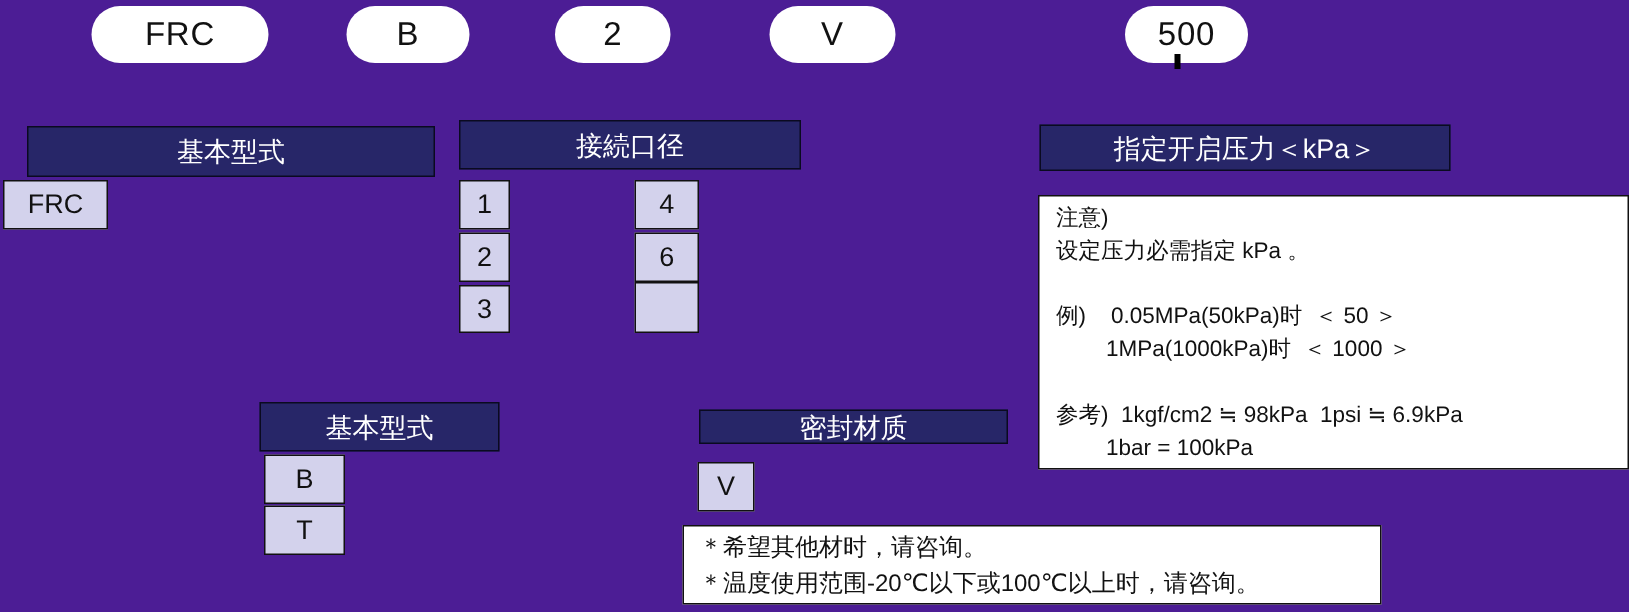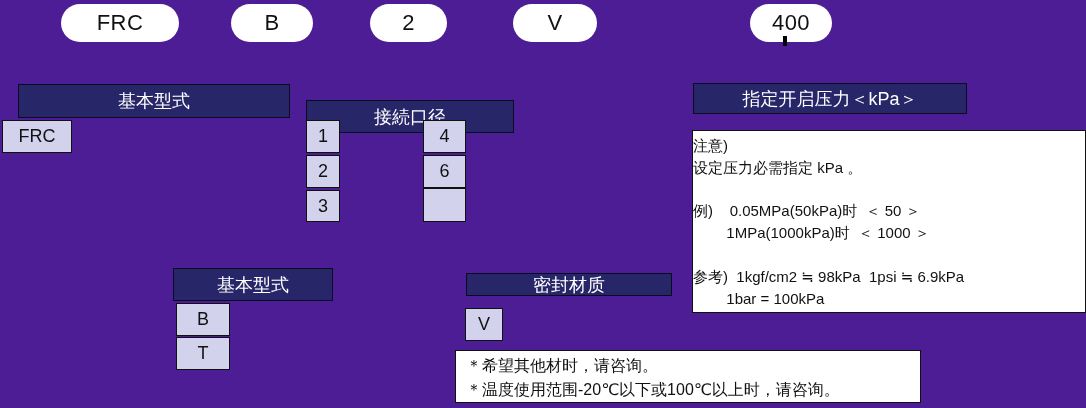--- a/index.html
+++ b/index.html
@@ -20,37 +20,37 @@
   }
   .opt{
     position:absolute;background:#d3d2ec;border:1.5px solid #111;box-sizing:border-box;
     display:flex;align-items:center;justify-content:center;
     color:#111;font-size:18px;
   }
   .notebox{
     position:absolute;background:#ffffff;border:1px solid #111;box-sizing:border-box;
     color:#111;white-space:pre-wrap;
   }
-  .notebox.pressure{font-size:15px;line-height:21.8px;padding:4px 0;}
+  .notebox.pressure{font-size:15px;line-height:21.8px;padding:4px 11px;}
   .notebox.footer{font-size:16px;line-height:24px;padding:3px 10px;}
 </style>
 </head>
 <body>
 
 <div id="canvas">
 
   <div class="pill" style="left:61px;width:118px;">FRC</div>
   <div class="pill" style="left:231px;width:82px;">B</div>
   <div class="pill" style="left:370px;width:77px;">2</div>
   <div class="pill" style="left:513px;width:84px;">V</div>
-  <div class="pill" style="left:750px;width:82px;">400</div>
+  <div class="pill" style="left:750px;width:82px;">500</div>
   <div class="tick" style="left:783px;top:36px;width:4px;height:10px;"></div>
 
   <div class="hdr" style="left:18px;top:84px;width:272px;height:34px;">基本型式</div>
-  <div class="hdr" style="left:306px;top:100px;width:208px;height:33px;">接続口径</div>
+  <div class="hdr" style="left:306px;top:80px;width:228px;height:33px;">接続口径</div>
   <div class="hdr" style="left:693px;top:83px;width:274px;height:31px;">指定开启压力＜kPa＞</div>
   <div class="hdr" style="left:173px;top:268px;width:160px;height:33px;">基本型式</div>
   <div class="hdr" style="left:466px;top:273px;width:206px;height:23px;">密封材质</div>
 
   <div class="opt" style="left:2px;top:120px;width:70px;height:33px;">FRC</div>
 
   <div class="opt" style="left:306px;top:120px;width:34px;height:33px;">1</div>
   <div class="opt" style="left:306px;top:155px;width:34px;height:33px;">2</div>
   <div class="opt" style="left:306px;top:190px;width:34px;height:32px;">3</div>
 

